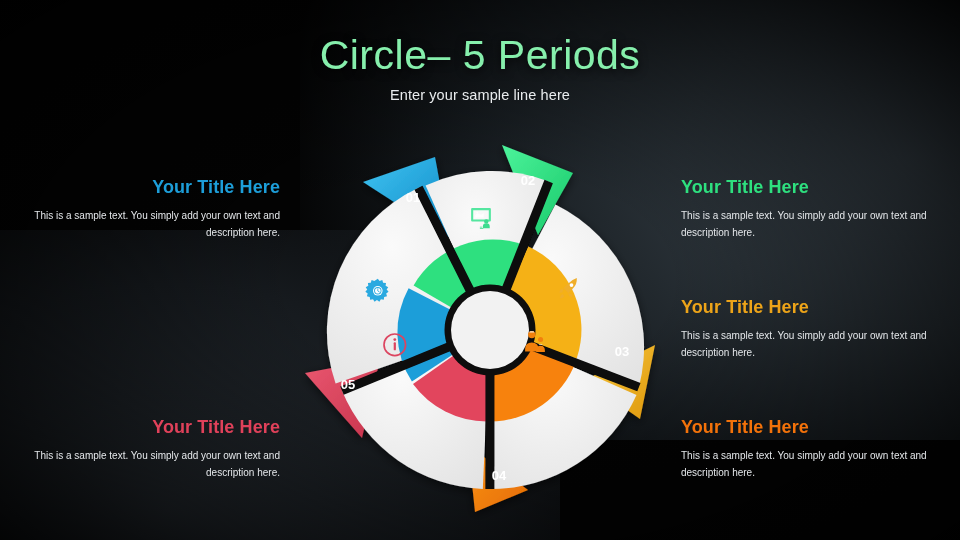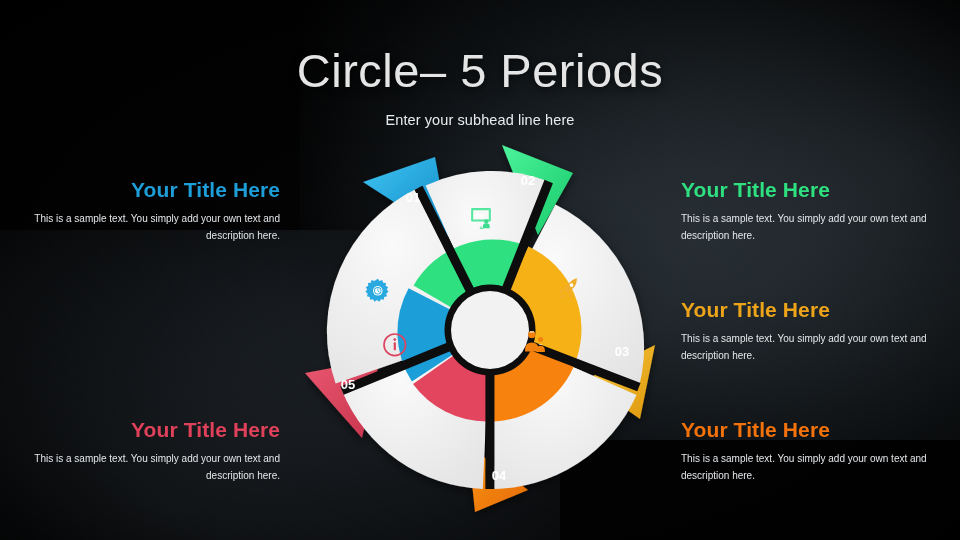--- a/index.html
+++ b/index.html
@@ -22,34 +22,34 @@
     background:radial-gradient(ellipse at 60% 40%, #272d33 0%, #161a1e 38%, rgba(3,3,3,0) 70%);
   }
   .bg-vignette{
     position:absolute;inset:0;
     background:radial-gradient(ellipse at 50% 52%, rgba(0,0,0,0) 28%, rgba(0,0,0,.55) 72%, rgba(0,0,0,.93) 100%);
   }
 
   
   .header{position:absolute;left:0;right:0;top:30px;text-align:center;}
   .title{
-    font-size:47px;font-weight:400;letter-spacing:.5px;color:#e5e5e5;
-    line-height:1.06;margin:16px;
+    font-size:41px;font-weight:400;letter-spacing:.5px;color:#86efac;
+    line-height:1.06;margin:4px;
     text-shadow:0 2px 10px rgba(0,0,0,.8);
   }
   .subhead{
     margin-top:10px;font-size:14.5px;color:#e9ecee;font-weight:400;letter-spacing:.1px;
   }
 
   
   .block{position:absolute;width:250px;}
   .block.left{text-align:right;}
   .block.right{text-align:left;}
   .block .b-title{
-    font-size:21px;font-weight:bold;margin:0 0 9px 0;line-height:1.1;letter-spacing:.1px;
+    font-size:18px;font-weight:bold;margin:0 0 9px 0;line-height:1.1;letter-spacing:.1px;
   }
   .block .b-desc{
     font-size:10px;line-height:1.72;color:#e4e7ea;font-weight:400;
   }
 
   .blk-l1{left:30px;top:178px;}
   .blk-l2{left:30px;top:418px;}
   .blk-r1{left:681px;top:178px;}
   .blk-r2{left:681px;top:298px;}
   .blk-r3{left:681px;top:418px;}
@@ -67,21 +67,21 @@
 
 <div class="stage">
 
   <div class="bg-base"></div>
   <div class="bg-glow-tr"></div>
   <div class="bg-glow-bl"></div>
   <div class="bg-vignette"></div>
 
   <div class="header">
     <div class="title">Circle– 5 Periods</div>
-    <div class="subhead">Enter your subhead line here</div>
+    <div class="subhead">Enter your sample line here</div>
   </div>
 
   <div class="block left blk-l1">
     <div class="b-title" style="color:#1d9ed9">Your Title Here</div>
     <div class="b-desc">This is a sample text. You simply add your own text and description here.</div>
   </div>
 
   <div class="block left blk-l2">
     <div class="b-title" style="color:#e0415a">Your Title Here</div>
     <div class="b-desc">This is a sample text. You simply add your own text and description here.</div>

